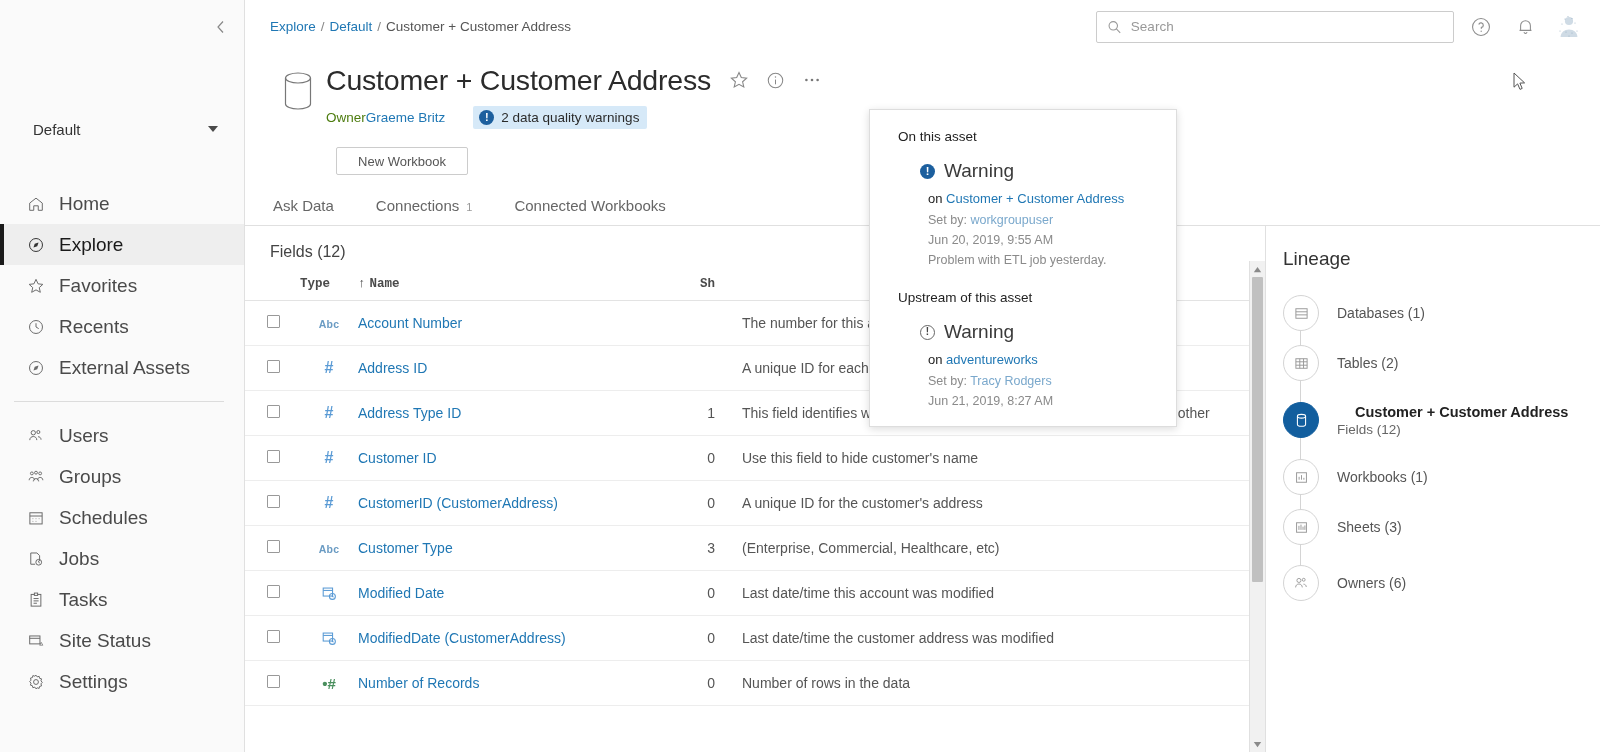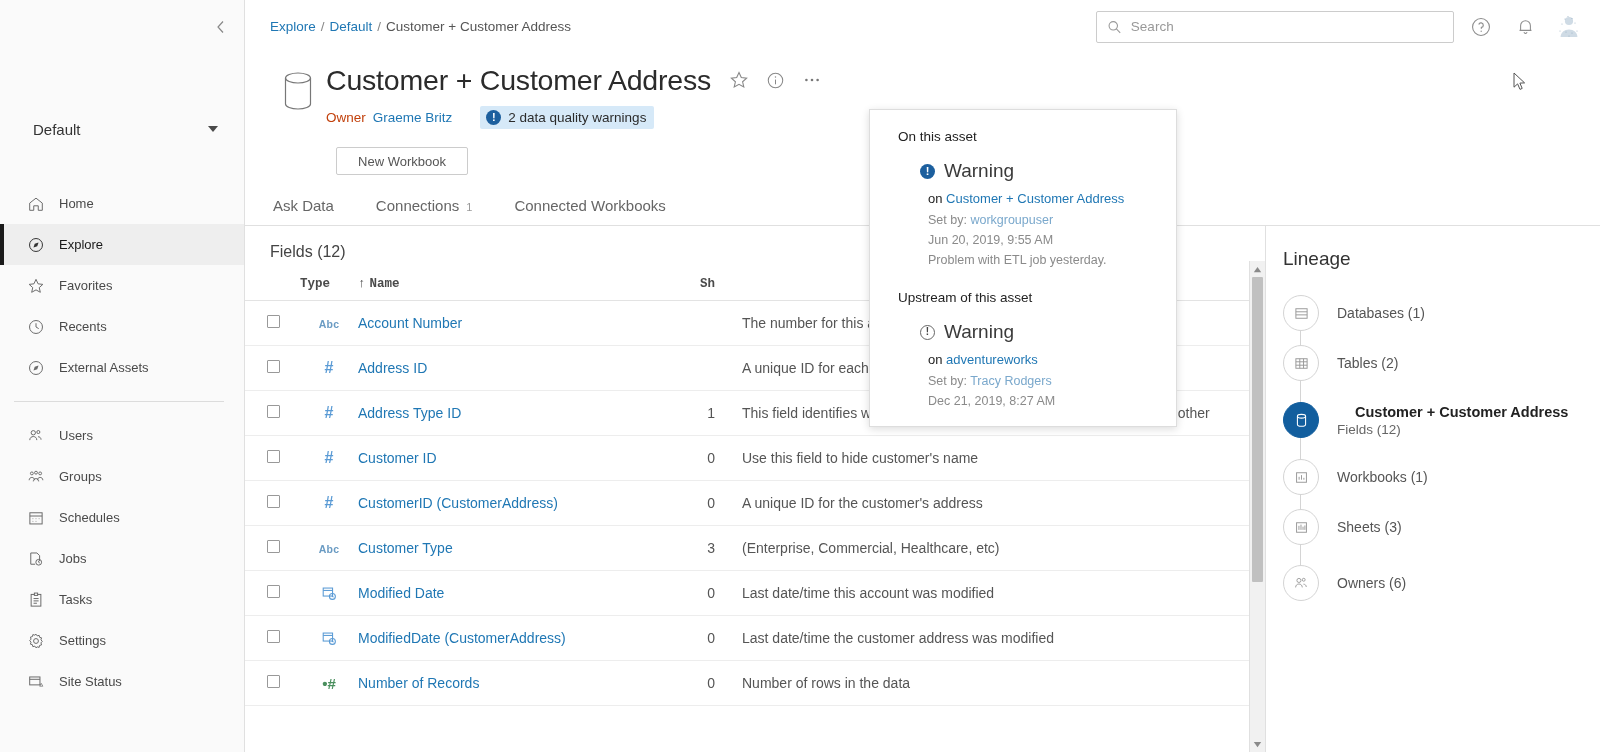--- a/index.html
+++ b/index.html
@@ -44,21 +44,21 @@
     border-top: 6px solid #4a4a4a;
     margin-right: 6px;
   }
   .nav-list { position: absolute; top: 183px; left: 0; right: 0; }
   .nav-item {
     display: flex; align-items: center;
     height: 41px;
     padding-left: 22px;
     cursor: pointer;
     color: #4a4a4a;
-    font-size: 13px;
+    font-size: 19px;
     border-left: 4px solid transparent;
   }
   .nav-item .ni-icon {
     width: 20px; height: 20px;
     margin-right: 13px;
     display: flex; align-items: center; justify-content: center;
     flex: 0 0 20px;
   }
   .nav-item.active {
     background: #eeeeee;
@@ -142,21 +142,21 @@
     font-size: 28.5px; font-weight: 400; color: #2b2b2b;
     letter-spacing: -0.2px; line-height: 40px;
     white-space: nowrap;
   }
   .title-actions { display: flex; align-items: center; margin-left: 18px; gap: 17px; }
   .title-actions .ta { cursor: pointer; display: flex; align-items:center; }
   .owner-line {
     display: flex; align-items: center;
     margin-top: 6px; font-size: 13.5px; gap: 0;
   }
-  .owner-label { color: #c2410c; margin-right: 7px; }
+  .owner-label { color: #4d7c0f; }
   .owner-name { color: #1f77b4; cursor: pointer; }
   .dq-badge {
     display: inline-flex; align-items: center;
     margin-left: 28px;
     background: #d6e9f8;
     padding: 4px 8px 4px 6px;
     border-radius: 2px;
     cursor: pointer;
     font-size: 13.5px; color: #2b2b2b;
   }
@@ -466,36 +466,36 @@
             <rect x="8.2" y="2.3" width="3.6" height="2.6" fill="#fff"></rect>
             <path d="M7.3 8.4 H12.9 M7.3 11 H12.9 M7.3 13.6 H11"></path>
           </svg>
         </span>
         <span>Tasks</span>
       </div>
 
       <div class="nav-item">
         <span class="ni-icon">
           <svg class="ico" width="18" height="18" viewBox="0 0 20 20" fill="none" stroke="#6a6a6a" stroke-width="1.1">
-            <circle cx="10" cy="10" r="2.7"></circle>
-            <path d="M10 2.4 l1.3 1.9 2.2-.6 .5 2.2 2.2 .6 -.7 2.2 1.5 1.7 -1.5 1.7 .7 2.2 -2.2 .6 -.5 2.2 -2.2-.6 L10 17.6 l-1.3-1.9 -2.2 .6 -.5-2.2 -2.2-.6 .7-2.2 -1.5-1.7 1.5-1.7 -.7-2.2 2.2-.6 .5-2.2 2.2 .6 Z"></path>
-          </svg>
-        </span>
-        <span>Settings</span>
-      </div>
-
-      <div class="nav-item">
-        <span class="ni-icon">
-          <svg class="ico" width="18" height="18" viewBox="0 0 20 20" fill="none" stroke="#6a6a6a" stroke-width="1.1">
             <rect x="3" y="4.4" width="11.4" height="8.8"></rect>
             <path d="M3 7 H14.4"></path>
             <path d="M14.2 17 L16.6 12.6 L19 17 Z" transform="scale(0.72) translate(5.4,3.4)"></path>
           </svg>
         </span>
         <span>Site Status</span>
+      </div>
+
+      <div class="nav-item">
+        <span class="ni-icon">
+          <svg class="ico" width="18" height="18" viewBox="0 0 20 20" fill="none" stroke="#6a6a6a" stroke-width="1.1">
+            <circle cx="10" cy="10" r="2.7"></circle>
+            <path d="M10 2.4 l1.3 1.9 2.2-.6 .5 2.2 2.2 .6 -.7 2.2 1.5 1.7 -1.5 1.7 .7 2.2 -2.2 .6 -.5 2.2 -2.2-.6 L10 17.6 l-1.3-1.9 -2.2 .6 -.5-2.2 -2.2-.6 .7-2.2 -1.5-1.7 1.5-1.7 -.7-2.2 2.2-.6 .5-2.2 2.2 .6 Z"></path>
+          </svg>
+        </span>
+        <span>Settings</span>
       </div>
 
     </div>
   </div>
 
   <div class="main">
 
     <div class="topbar">
       <div class="breadcrumb">
         <a>Explore</a><span class="sep">/</span><a>Default</a><span class="sep">/</span><span class="current">Customer + Customer Address</span>
@@ -849,21 +849,21 @@
       </div>
       <div class="pop-lines">
         <div class="pop-on">
           <span>on</span>
           <a>adventureworks</a>
         </div>
         <div class="pop-sub">
           <span>Set by:</span>
           <a>Tracy Rodgers</a>
         </div>
-        <div class="pop-sub">Dec 21, 2019, 8:27 AM</div>
+        <div class="pop-sub">Jun 21, 2019, 8:27 AM</div>
       </div>
     </div>
 
   </div>
 
   <div class="cursor-arrow">
     <svg width="13" height="19" viewBox="0 0 13 19">
       <path d="M1 1 L1 15.2 L4.6 11.9 L7 17.4 L9.2 16.4 L6.9 11.1 L11.6 10.9 Z" fill="#ffffff" stroke="#555555" stroke-width="1"></path>
     </svg>
   </div>

